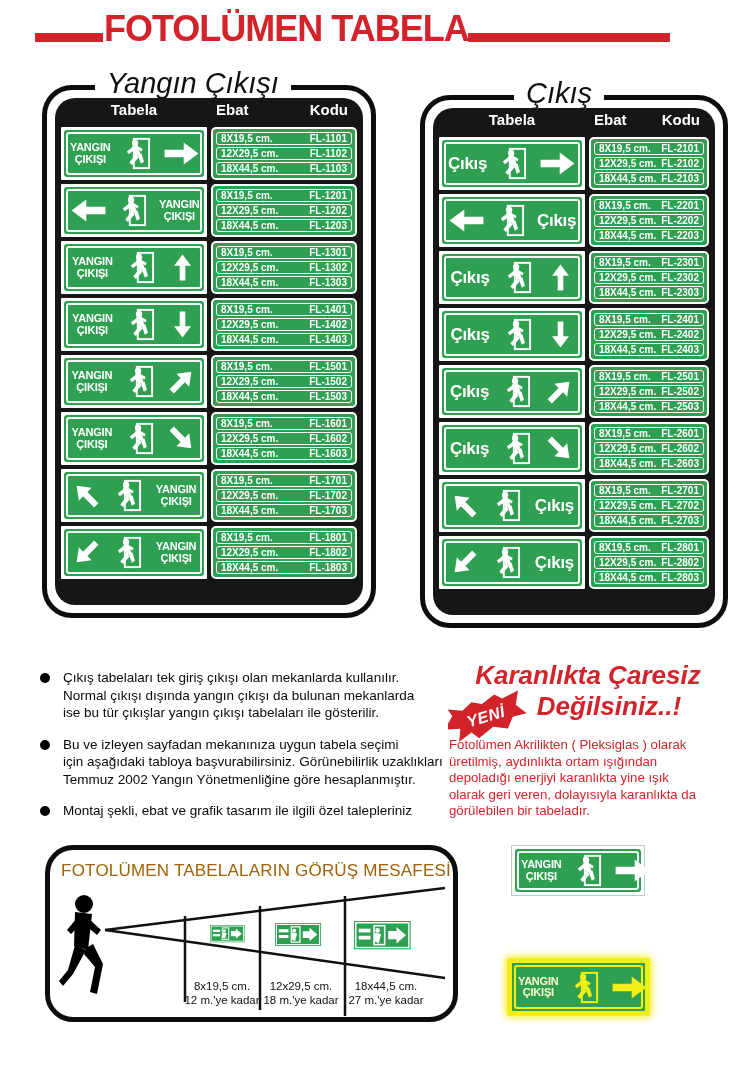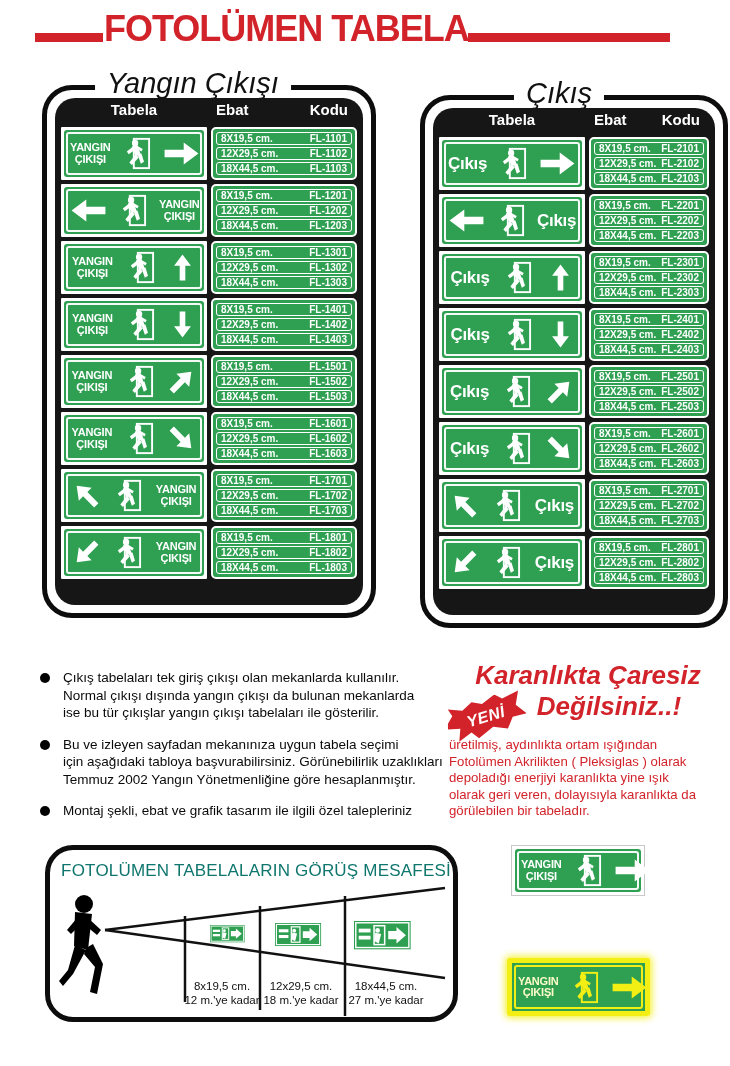--- a/index.html
+++ b/index.html
@@ -53,21 +53,21 @@
   .badge{position:absolute;left:446px;top:698px;width:80px;height:38px;background:var(--red,#d2232a);
     transform:rotate(-17deg);display:flex;align-items:center;justify-content:center;
     color:#fff;font-weight:700;font-style:italic;font-size:16px;letter-spacing:.5px;
     clip-path:polygon(2% 38%,10% 22%,7% 2%,24% 16%,38% 2%,50% 14%,68% 0%,76% 16%,98% 8%,90% 42%,100% 72%,82% 70%,72% 96%,55% 80%,34% 98%,27% 78%,9% 92%,15% 60%,0% 52%);}
   .promo-body{position:absolute;left:449px;top:737px;width:278px;color:var(--red,#d2232a);
     font-size:13.2px;line-height:16.5px;}
 
   
   .distance-panel{position:absolute;left:45px;top:845px;width:413px;height:177px;background:#fff;
     border:5px solid #0d0d0d;border-radius:28px;box-sizing:border-box;}
-  .distance-title{margin-top:11px;text-align:center;font-size:17px;color:#0f766e;letter-spacing:.2px;padding-left:9px;}
+  .distance-title{margin-top:11px;text-align:center;font-size:17px;color:#a16207;letter-spacing:.2px;padding-left:9px;}
   .distance-svg{position:absolute;left:0;top:30px;}
   .dist-label{font-size:11.5px;fill:#111;text-anchor:middle;font-family:"Liberation Sans",sans-serif;}
 
   
   .sample1{position:absolute;left:511px;top:845px;width:134px;height:51px;background:#fff;
     border:1px solid #c8c8c8;padding:3px;box-sizing:border-box;}
   .sample1 .sign{height:100%;}
   .sample-glow{position:absolute;left:507px;top:958px;width:143px;height:58px;background:var(--green,#2fa052);
     border:5px solid var(--yellow,#f3ef14);border-radius:3px;box-sizing:border-box;padding:2px;
     box-shadow:0 0 7px 2px rgba(243,239,20,.85);}
@@ -728,22 +728,22 @@
       <div>Montaj şekli, ebat ve grafik tasarım ile ilgili özel talepleriniz</div>
     </div>
   </div>
 
   <div class="promo-heading">
     <div class="l1">Karanlıkta Çaresiz</div>
     <div class="l2">Değilsiniz..!</div>
   </div>
   <div class="badge">YENİ</div>
   <div class="promo-body">
+    <div>Fotolümen Akrilikten ( Pleksiglas ) olarak</div>
     <div>üretilmiş, aydınlıkta ortam ışığından</div>
-    <div>Fotolümen Akrilikten ( Pleksiglas ) olarak</div>
     <div>depoladığı enerjiyi karanlıkta yine ışık</div>
     <div>olarak geri veren, dolayısıyla karanlıkta da</div>
     <div>görülebilen bir tabeladır.</div>
   </div>
 
   <div class="distance-panel">
     <div class="distance-title">FOTOLÜMEN TABELALARIN GÖRÜŞ MESAFESİ</div>
     <svg class="distance-svg" width="403" height="142" viewBox="0 0 403 142">
 
       <g fill="#000" transform="translate(10,14)">

